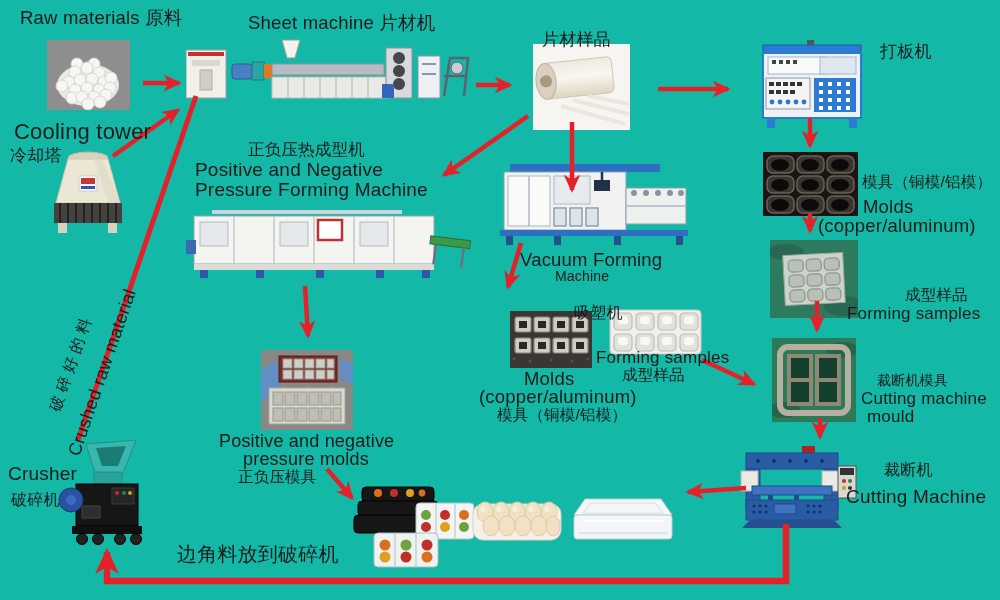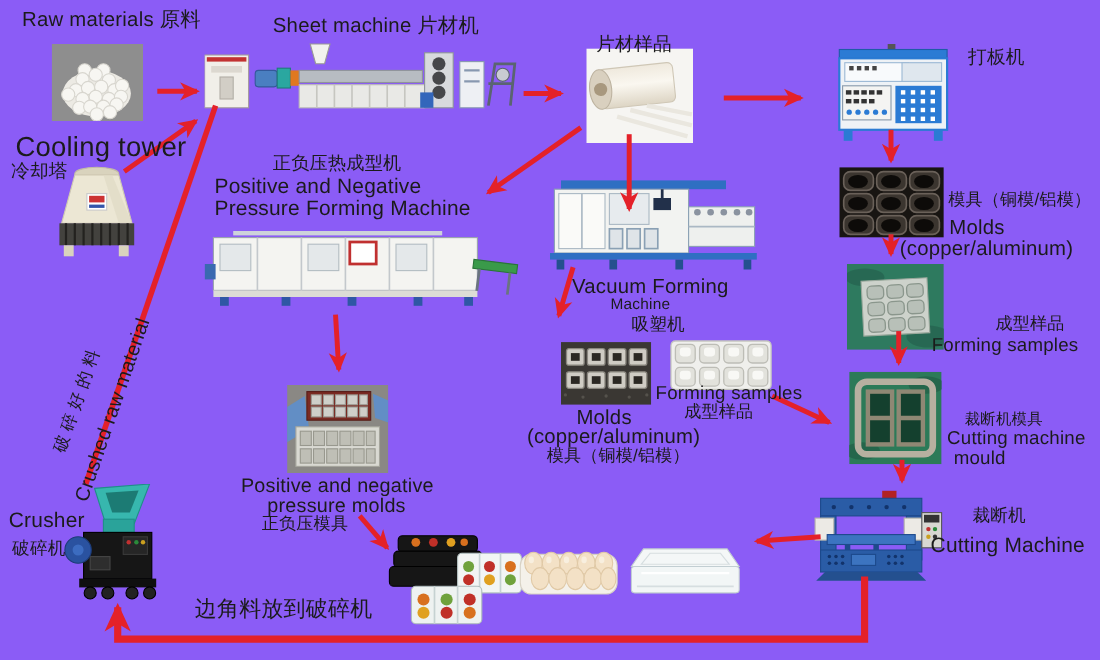--- a/index.html
+++ b/index.html
@@ -1,17 +1,17 @@
 <!DOCTYPE html>
 <html style="--arrow: #e42129; --text: #1b1b1b;"><head>
 <meta charset="utf-8">
 <style>
   *{margin:0;padding:0;box-sizing:border-box}
   body{background:#ffffff}
-  #canvas{position:relative;width:1000px;height:600px;background:#8b5cf6;
+  #canvas{position:relative;width:1000px;height:600px;background:#14b8a6;
           font-family:"Liberation Sans","DejaVu Sans",sans-serif;color:#1b1b1b;overflow:hidden}
   .lbl{position:absolute;white-space:nowrap;z-index:3;line-height:1.12;letter-spacing:.2px}
   .ph{position:absolute;z-index:1}
   .ph svg{display:block;width:100%;height:100%}
   #arrows{position:absolute;left:0;top:0;width:1000px;height:600px;z-index:2;pointer-events:none}
   #arrows line,#arrows polyline{stroke:var(--arrow,#e42129);fill:none;stroke-width:4.5}
   #arrows .w5{stroke-width:5}
   #arrows .w6{stroke-width:6.5}
   #arrows marker path{fill:var(--arrow,#e42129);stroke:none}
   .rot{transform-origin:0 0;transform:rotate(-71deg)}
@@ -579,33 +579,33 @@
     <line x1="820" y1="418" x2="820" y2="437" marker-end="url(#ah)"></line>
     <line x1="702" y1="360" x2="754" y2="384" marker-end="url(#ah)"></line>
     <line x1="521" y1="243" x2="508" y2="287" marker-end="url(#ah)"></line>
     <line x1="305" y1="286" x2="308" y2="336" marker-end="url(#ah)"></line>
     <line x1="327" y1="469" x2="352" y2="498" marker-end="url(#ah)"></line>
     <line x1="746" y1="488" x2="688" y2="492" marker-end="url(#ah)"></line>
     <polyline class="w6" points="786,524 786,581 107,581 107,552" marker-end="url(#ah)"></polyline>
   </svg>
 
   <div class="lbl" style="left:20px;top:8px;font-size:18.5px">Raw materials 原料</div>
-  <div class="lbl" style="left:14px;top:120px;font-size:25px">Cooling tower</div>
+  <div class="lbl" style="left:14px;top:120px;font-size:22px">Cooling tower</div>
   <div class="lbl" style="left:10px;top:146px;font-size:17px">冷却塔</div>
   <div class="lbl" style="left:248px;top:13px;font-size:18.5px">Sheet machine 片材机</div>
   <div class="lbl" style="left:542px;top:30px;font-size:17px">片材样品</div>
   <div class="lbl" style="left:880px;top:42px;font-size:17px">打板机</div>
 
   <div class="lbl" style="left:248px;top:140px;font-size:16.5px">正负压热成型机</div>
   <div class="lbl" style="left:195px;top:159px;font-size:19px">Positive and Negative</div>
   <div class="lbl" style="left:195px;top:179px;font-size:19px">Pressure Forming Machine</div>
 
   <div class="lbl" style="left:520px;top:250px;font-size:18.5px">Vacuum Forming</div>
   <div class="lbl" style="left:555px;top:269px;font-size:14px">Machine</div>
-  <div class="lbl" style="left:574px;top:287px;font-size:16px">吸塑机</div>
+  <div class="lbl" style="left:574px;top:304px;font-size:16px">吸塑机</div>
 
   <div class="lbl" style="left:862px;top:173px;font-size:15.5px">模具（铜模/铝模）</div>
   <div class="lbl" style="left:863px;top:197px;font-size:18.5px">Molds</div>
   <div class="lbl" style="left:818px;top:216px;font-size:18.5px">(copper/aluminum)</div>
 
   <div class="lbl" style="left:905px;top:286px;font-size:15.5px">成型样品</div>
   <div class="lbl" style="left:847px;top:304px;font-size:17px">Forming samples</div>
 
   <div class="lbl" style="left:877px;top:373px;font-size:14px">裁断机模具</div>
   <div class="lbl" style="left:861px;top:389px;font-size:17px">Cutting machine</div>

